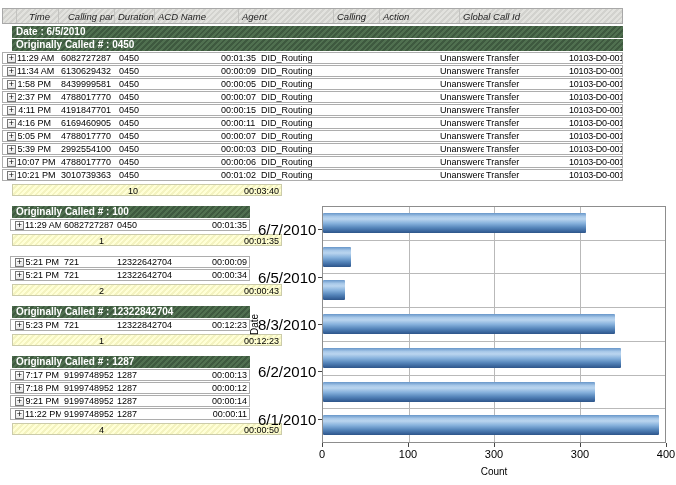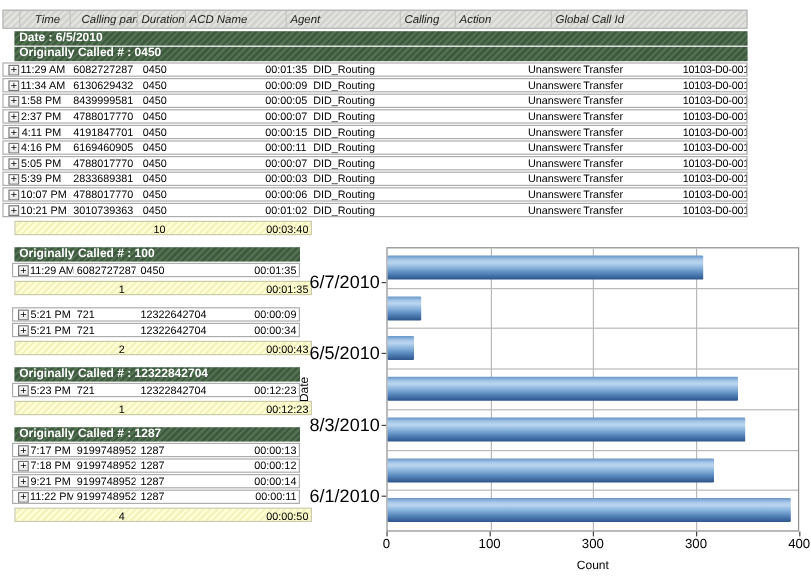--- a/index.html
+++ b/index.html
@@ -39,21 +39,21 @@
         border:1px solid #adadad;background:#fff;font-size:9px;color:#000;}
   .td{box-sizing:border-box;white-space:nowrap;overflow:hidden;padding-left:2px;}
   .td.tt-time{text-align:right;padding-right:8px;padding-left:0;}
   .td.tt-called{padding-left:4px;}
   .td.tt-gcid{padding-left:5px;letter-spacing:-0.2px;}
 
   .exp{display:inline-block;width:9px;height:9px;box-sizing:border-box;margin-left:2px;
        border:1px solid #787878;background:linear-gradient(#ffffff,#e6e6e6);
        font-size:9px;line-height:7px;text-align:center;color:#000;cursor:pointer;}
 
-  .sum{position:relative;height:12px;line-height:12px;margin-top:3px;margin-left:10px;width:248px;
+  .sum{position:relative;height:12px;line-height:12px;margin-top:3px;margin-left:10px;width:270px;
        box-sizing:border-box;border:1px solid #cbcbaa;font-size:9px;color:#000;
        background:repeating-linear-gradient(135deg,#ffffd6 0 2px,#f4f3c0 2px 4px);}
   .sum .cnt{position:absolute;left:115px;top:0;}
   .sum .tot{position:absolute;right:2px;top:0;}
 
   
   .groups{position:absolute;left:10px;top:206px;width:240px;}
   .group{margin-bottom:10px;}
   .group .band{width:238px;box-sizing:border-box;}
   .group .sum{margin-left:2px;}
@@ -190,21 +190,21 @@
           <div class="td tt-dur">00:00:07</div>
           <div class="td tt-acd">DID_Routing</div>
           <div class="td tt-agent"></div>
           <div class="td tt-ans">Unanswered</div>
           <div class="td tt-act">Transfer</div>
           <div class="td tt-gcid">10103-D0-0011B-774</div>
         </div>
         <div class="trow">
           <div class="td tt-exp"><span class="exp">+</span></div>
           <div class="td tt-time">5:39 PM</div>
-          <div class="td tt-calling">2833689381</div>
+          <div class="td tt-calling">2992554100</div>
           <div class="td tt-called">0450</div>
           <div class="td tt-dur">00:00:03</div>
           <div class="td tt-acd">DID_Routing</div>
           <div class="td tt-agent"></div>
           <div class="td tt-ans">Unanswered</div>
           <div class="td tt-act">Transfer</div>
           <div class="td tt-gcid">10103-D0-0011B-778</div>
         </div>
         <div class="trow">
           <div class="td tt-exp"><span class="exp">+</span></div>
@@ -330,20 +330,24 @@
       <div class="ycat">
         <span>6/7/2010</span>
         <span class="ytickmark"></span>
       </div>
       <div class="ycat">
         <span>6/5/2010</span>
         <span class="ytickmark"></span>
       </div>
       <div class="ycat">
         <span>8/3/2010</span>
+        <span class="ytickmark"></span>
+      </div>
+      <div class="ycat">
+        <span>6/2/2010</span>
         <span class="ytickmark"></span>
       </div>
       <div class="ycat">
         <span>6/1/2010</span>
         <span class="ytickmark"></span>
       </div>
     </div>
   <div class="plot" id="plot">
       <div class="gridline" style="left: 75%;"></div>
       <div class="gridline" style="left: 50%;"></div>

